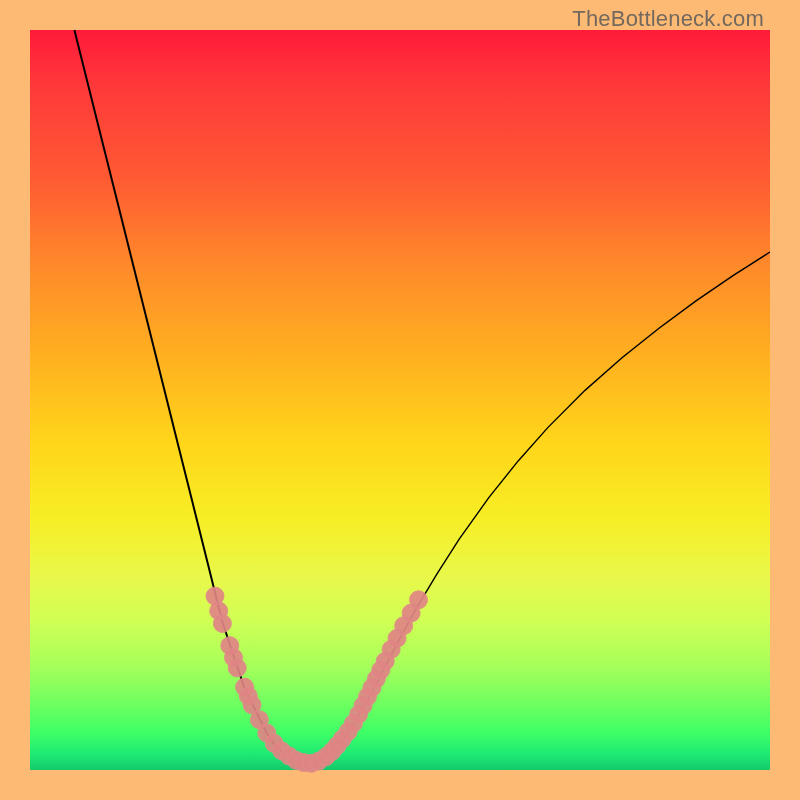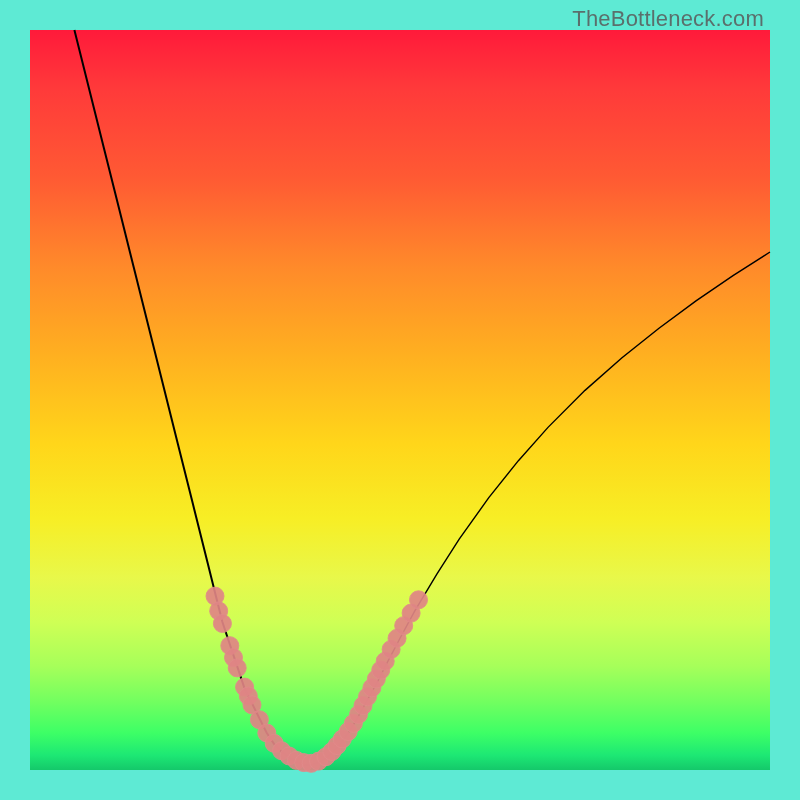--- a/index.html
+++ b/index.html
@@ -7,21 +7,21 @@
     padding: 0;
     width: 800px;
     height: 800px;
     overflow: hidden;
     background: #000;
     font-family: Arial, Helvetica, sans-serif;
   }
   .frame {
     position: absolute;
     inset: 0;
-    background: #5eead4;
+    background: #fdba74;
   }
   .plot {
     position: absolute;
     left: 30px;
     top: 30px;
     width: 740px;
     height: 740px;
     
     background: linear-gradient(to bottom,
       #ff1a3a 0%,

